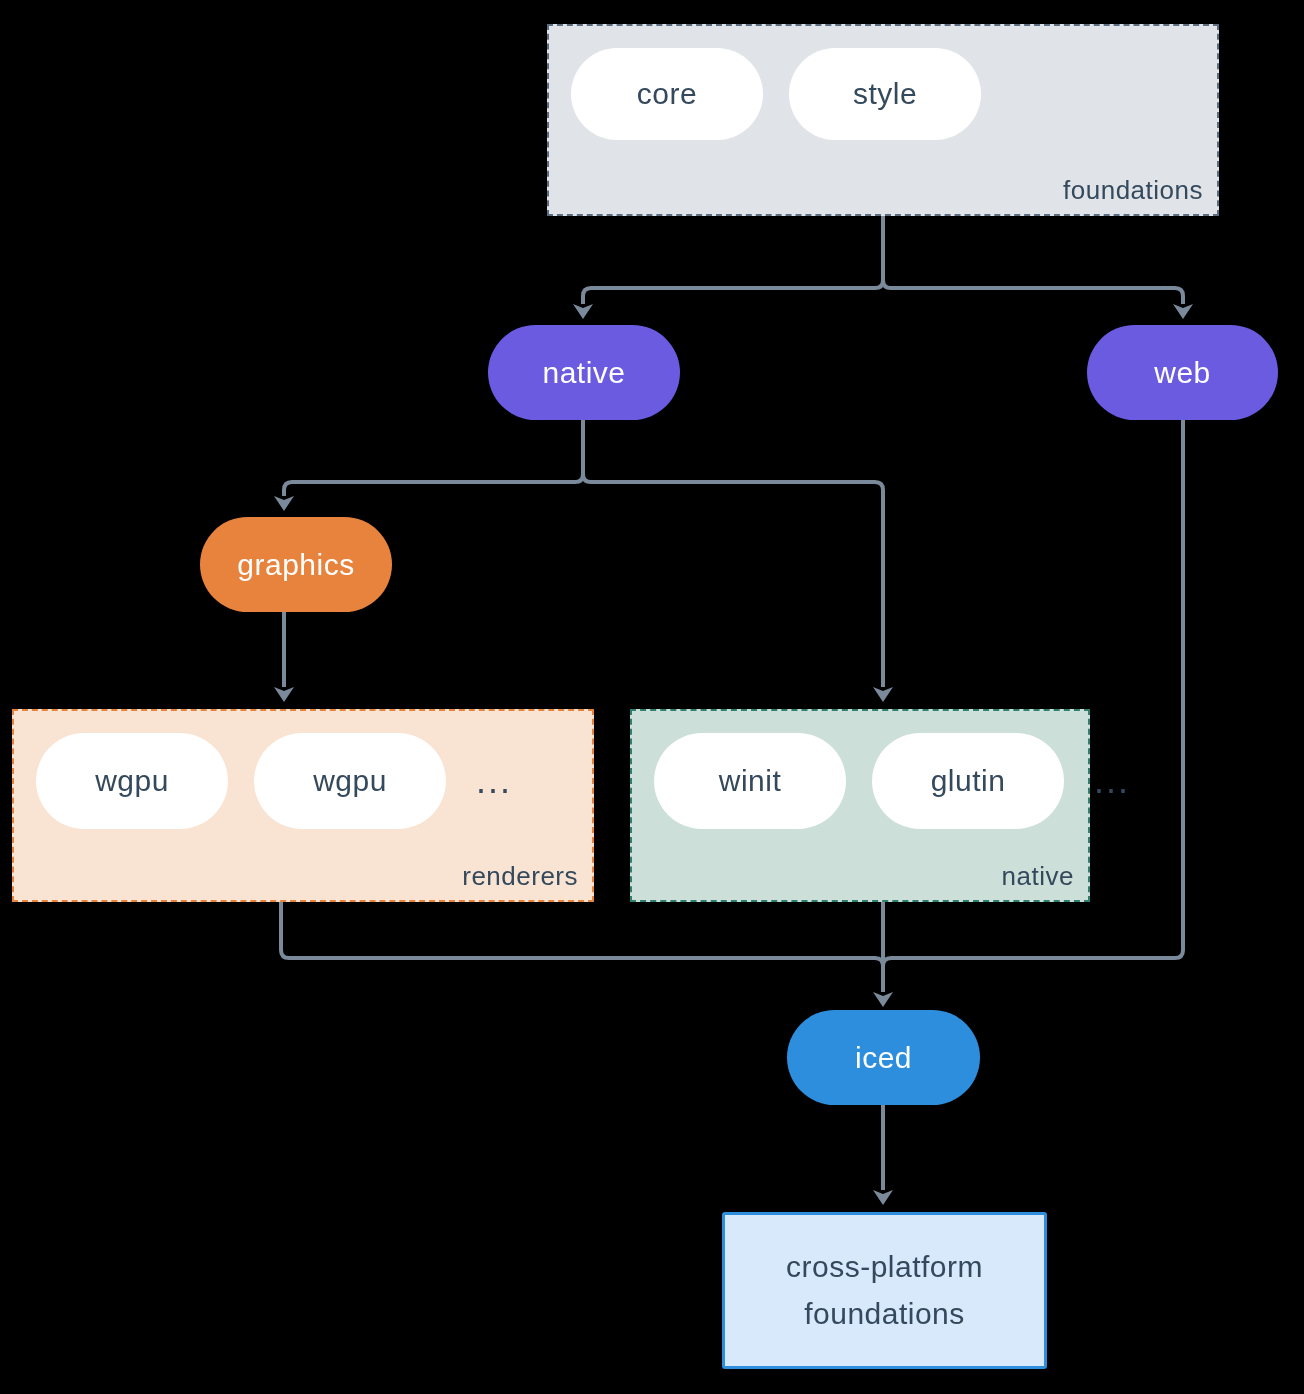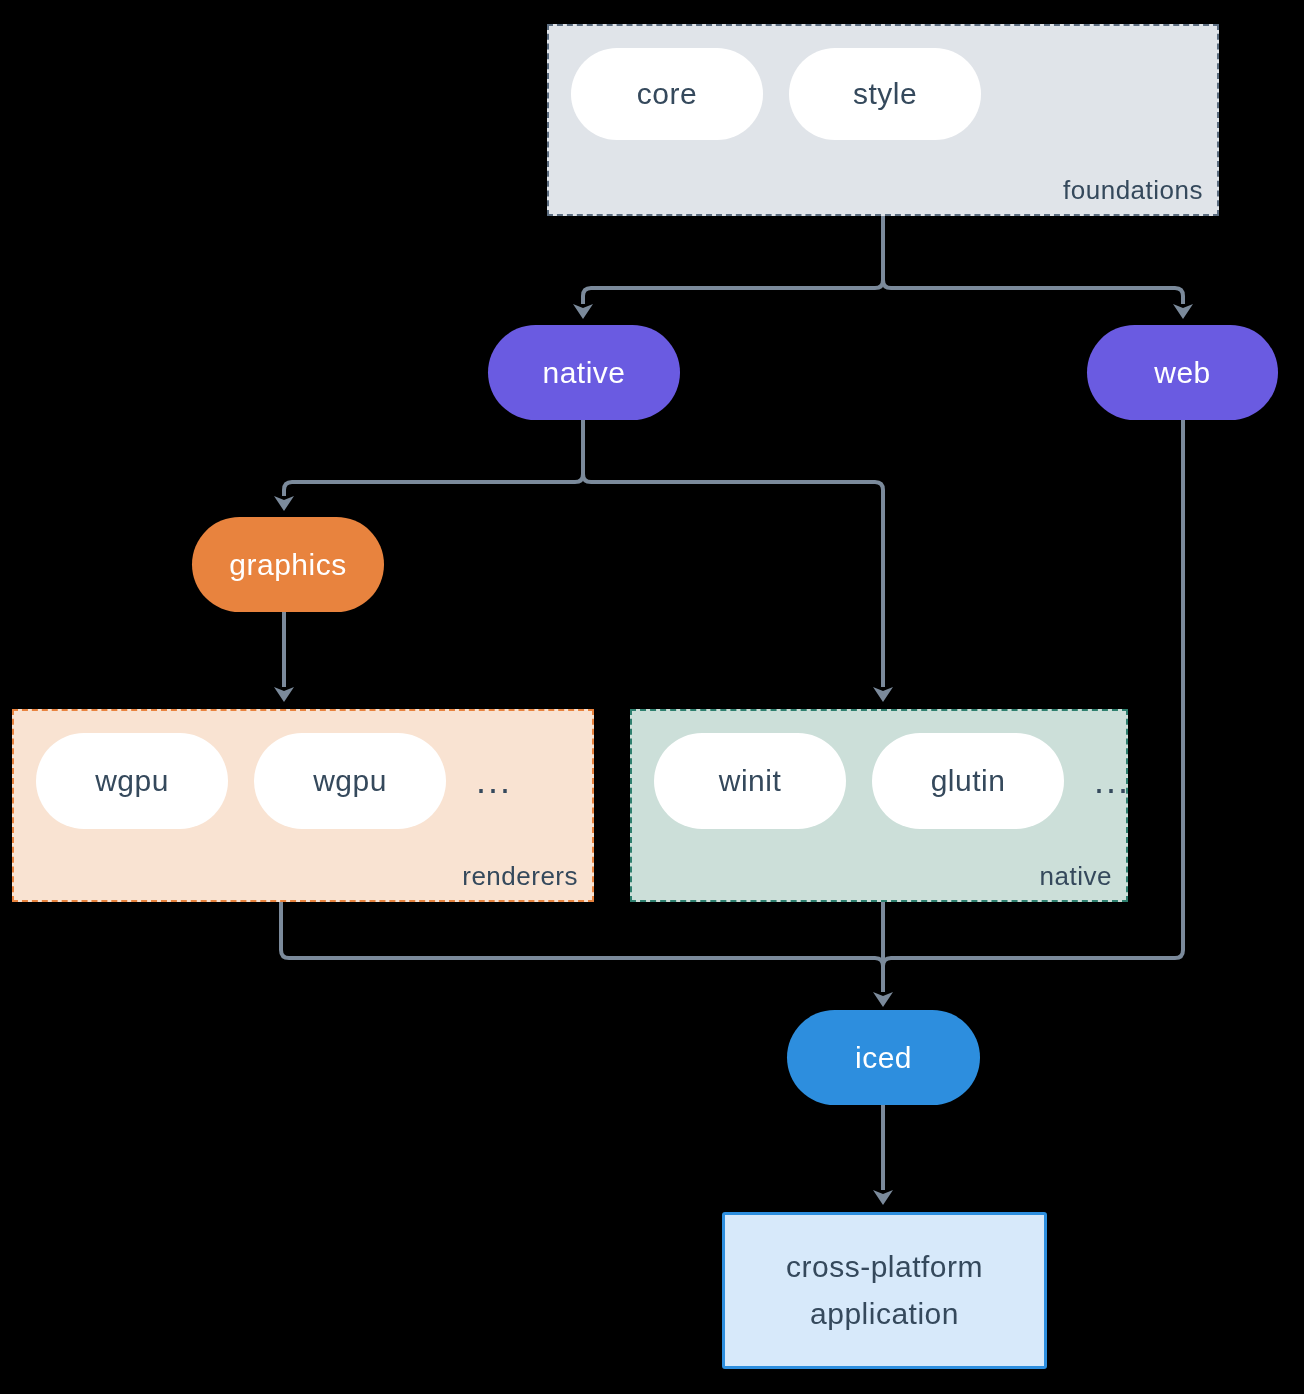--- a/index.html
+++ b/index.html
@@ -13,21 +13,21 @@
 
   
   svg.connectors { position: absolute; inset: 0; z-index: 1; }
   svg.connectors path.edge { fill: none; stroke: #7b8a9b; stroke-width: 4; stroke-linejoin: round; }
   svg.connectors path.head { fill: #7b8a9b; stroke: none; }
 
   
   .group { position: absolute; z-index: 2; border: 2px dashed; }
   .group-foundations { left: 547px; top: 24px;  width: 672px; height: 192px; background: #e0e4e9; border-color: #5c6d80; padding-left: 8px; }
   .group-renderers   { left: 12px;  top: 709px; width: 582px; height: 193px; background: #f9e3d2; border-color: #e8833e; }
-  .group-shells      { left: 630px; top: 709px; width: 498px; height: 193px; background: #ccdfd9; border-color: #2e7f6e; }
+  .group-shells      { left: 630px; top: 709px; width: 460px; height: 193px; background: #ccdfd9; border-color: #2e7f6e; }
 
   .pill-row { position: absolute; left: 22px; top: 22px; display: flex; align-items: center; gap: 26px; }
   .group-label {
     position: absolute; right: 14px; bottom: 8px;
     font-size: 26px; color: #35495c; letter-spacing: 0.5px;
   }
   .ellipsis { font-size: 36px; color: #35495c; letter-spacing: 2px; padding-left: 4px; }
 
   
   .pill {
@@ -39,21 +39,21 @@
   .group-foundations .pill-light { height: 92px; }
 
   .node {
     position: absolute; z-index: 2;
     display: flex; align-items: center; justify-content: center;
     width: 192px; height: 95px; border-radius: 48px;
     color: #ffffff; font-size: 30px; letter-spacing: 0.5px;
   }
   .node-native   { left: 488px;  top: 325px;  background: #6a5be1; }
   .node-web      { left: 1087px; top: 325px;  background: #6a5be1; width: 191px; }
-  .node-graphics { left: 192px;  top: 517px;  background: #e8833e; }
+  .node-graphics { left: 200px;  top: 517px;  background: #e8833e; }
   .node-iced     { left: 787px;  top: 1010px; background: #2d8ede; width: 193px; }
 
   
   .app-box {
     position: absolute; z-index: 2;
     left: 722px; top: 1212px; width: 325px; height: 157px;
     background: #d7e9fa; border: 3px solid #2d8ede; border-radius: 3px;
     display: flex; align-items: center; justify-content: center; text-align: center;
     color: #35495c; font-size: 30px; line-height: 1.55; letter-spacing: 0.5px;
     padding: 0 28px;
@@ -114,15 +114,15 @@
     <div class="pill-row">
       <div class="pill pill-light">winit</div>
       <div class="pill pill-light">glutin</div>
       <div class="ellipsis">...</div>
     </div>
     <div class="group-label">native</div>
   </div>
 
   <div class="node node-iced">iced</div>
 
-  <div class="app-box">cross-platform application</div>
+  <div class="app-box">cross-platform foundations</div>
 
 </div>
 
 </body></html>

